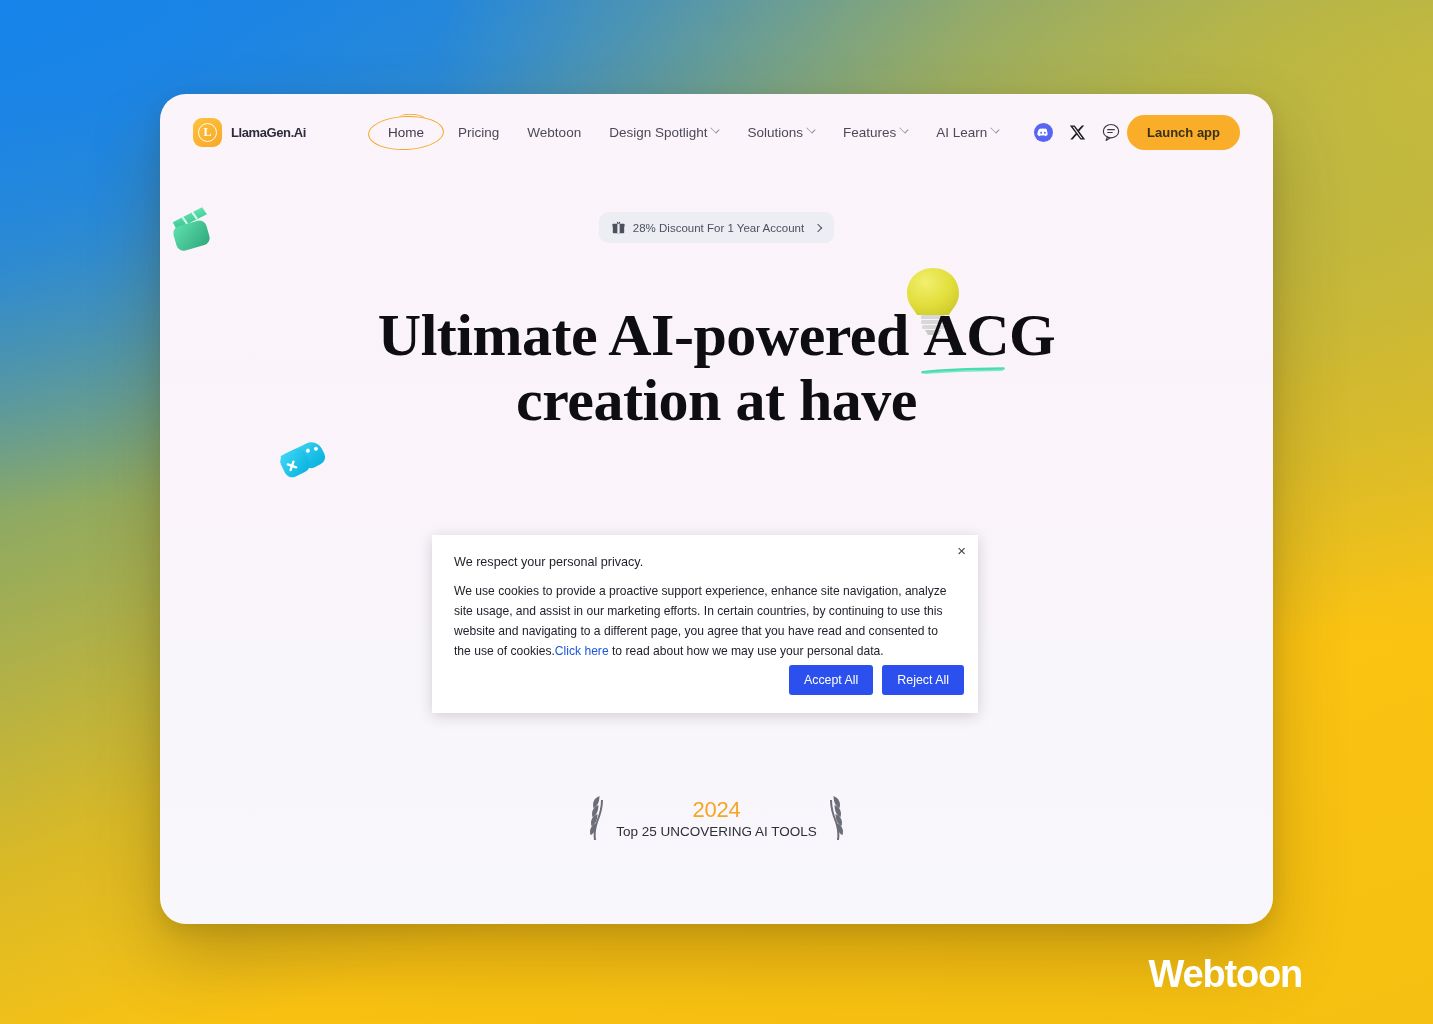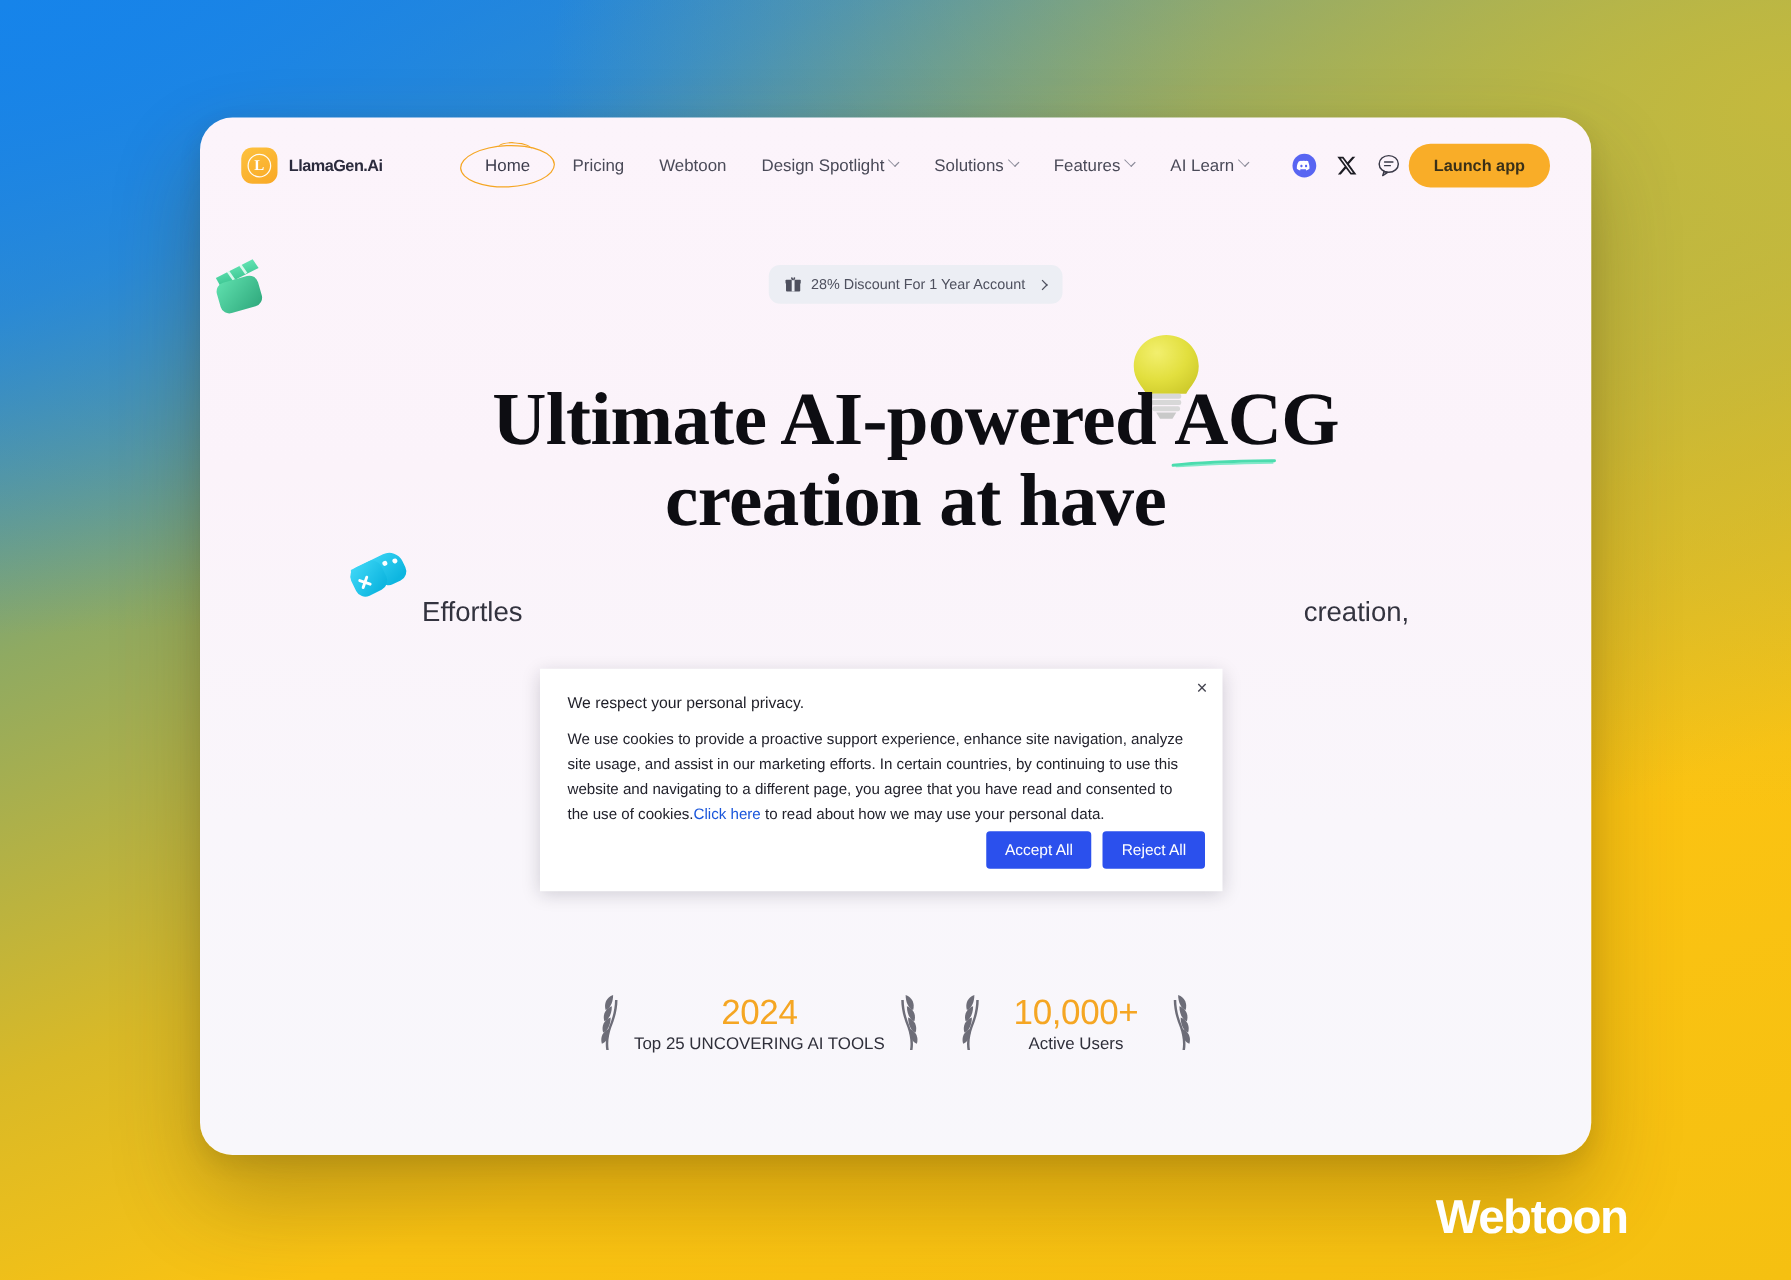--- a/index.html
+++ b/index.html
@@ -137,21 +137,21 @@
     font-family: "Liberation Sans", sans-serif;
   }
 
   
   .deco { position: absolute; pointer-events: none; }
   #deco-clapper { left: 2px; top: 106px; width: 54px; height: 54px; transform: rotate(-10deg); }
   #deco-gamepad { left: 114px; top: 342px; width: 58px; height: 50px; transform: rotate(-12deg); }
   #deco-bulb    { left: 742px; top: 170px; width: 62px; height: 74px; }
 
   
-  #hero { position: absolute; left: 16px; top: 118px; width: 100%; text-align: center; }
+  #hero { position: absolute; left: 0; top: 118px; width: 100%; text-align: center; }
 
   #discount-pill {
     display: inline-flex;
     align-items: center;
     gap: 8px;
     background: #eceef4;
     border-radius: 9px;
     padding: 9px 13px;
     font-size: 11.5px;
     color: #4e505e;
@@ -197,21 +197,21 @@
     position: absolute;
     left: 0; bottom: 82px;
     width: 100%;
     display: flex;
     justify-content: center;
     align-items: center;
     gap: 0px;
   }
   .stat { display: flex; align-items: center; gap: 2px; }
   .stat-body { text-align: center; padding: 0 6px; }
-  .stat-value { font-size: 28px; color: #f5a623; font-weight: 400; letter-spacing: -0.3px; line-height: 1.15; }
+  .stat-value { font-size: 22px; color: #f5a623; font-weight: 400; letter-spacing: -0.3px; line-height: 1.15; }
   .stat-label { font-size: 13.5px; color: #2f2f3a; margin-top: 1px; }
   .laurel { width: 22px; height: 48px; flex-shrink: 0; }
   .laurel.right { transform: scaleX(-1); }
 
   
   #cookie-dialog {
     position: absolute;
     left: 432px;
     top: 535px;
     width: 546px;
@@ -409,23 +409,20 @@
       </div>
 
       <h1 id="hero-title">
         <span>Ultimate AI-powered </span><span class="underline-word"><span>ACG</span><svg class="swoosh" viewBox="0 0 120 10" preserveAspectRatio="none">
               <path d="M2 7.5 C30 4.2 78 2.6 118 2.2" stroke="#4bdcae" stroke-width="3.4" fill="none" stroke-linecap="round"></path>
               <path d="M6 9 C38 6.4 84 5 116 4.6" stroke="#63e6bd" stroke-width="2" fill="none" stroke-linecap="round" opacity="0.8"></path>
             </svg></span><br>
         <span>creation at have</span>
       </h1>
 
-      <div id="hero-sub">
-        <span>Effortles</span><span style="visibility:hidden">sly produce high quality anime content at scale with AI-powered </span><span>creation,</span>
-      </div>
     </div>
 
     <div id="stats">
 
       <div class="stat">
         <svg class="laurel" viewBox="0 0 22 48">
           <g fill="#6d6d78">
             <path d="M13.5 2 C8 4 6 9 7.5 14 C11 13 13.5 8 13.5 2 Z"></path>
             <path d="M12.5 11 C7 13 5 18 6.5 23 C10 22 12.5 17 12.5 11 Z"></path>
             <path d="M11.5 20 C6 22 4 27 5.5 32 C9 31 11.5 26 11.5 20 Z"></path>
@@ -441,44 +438,20 @@
           <g fill="#6d6d78">
             <path d="M13.5 2 C8 4 6 9 7.5 14 C11 13 13.5 8 13.5 2 Z"></path>
             <path d="M12.5 11 C7 13 5 18 6.5 23 C10 22 12.5 17 12.5 11 Z"></path>
             <path d="M11.5 20 C6 22 4 27 5.5 32 C9 31 11.5 26 11.5 20 Z"></path>
             <path d="M10.5 29 C5 31 3 36 4.5 41 C8 40 10.5 35 10.5 29 Z"></path>
             <path d="M15 6 C15 13 13 21 10 28 C8 34 7 40 8 46 L10 46 C9 40 10 34 12 28 C15 21 17 13 17 6 Z"></path>
           </g>
         </svg>
       </div>
 
-      <div class="stat" style="margin-left:28px">
-        <svg class="laurel" viewBox="0 0 22 48">
-          <g fill="#6d6d78">
-            <path d="M13.5 2 C8 4 6 9 7.5 14 C11 13 13.5 8 13.5 2 Z"></path>
-            <path d="M12.5 11 C7 13 5 18 6.5 23 C10 22 12.5 17 12.5 11 Z"></path>
-            <path d="M11.5 20 C6 22 4 27 5.5 32 C9 31 11.5 26 11.5 20 Z"></path>
-            <path d="M10.5 29 C5 31 3 36 4.5 41 C8 40 10.5 35 10.5 29 Z"></path>
-            <path d="M15 6 C15 13 13 21 10 28 C8 34 7 40 8 46 L10 46 C9 40 10 34 12 28 C15 21 17 13 17 6 Z"></path>
-          </g>
-        </svg>
-        <div class="stat-body" style="min-width:142px">
-          <div class="stat-value">10,000+</div>
-          <div class="stat-label">Active Users</div>
-        </div>
-        <svg class="laurel right" viewBox="0 0 22 48">
-          <g fill="#6d6d78">
-            <path d="M13.5 2 C8 4 6 9 7.5 14 C11 13 13.5 8 13.5 2 Z"></path>
-            <path d="M12.5 11 C7 13 5 18 6.5 23 C10 22 12.5 17 12.5 11 Z"></path>
-            <path d="M11.5 20 C6 22 4 27 5.5 32 C9 31 11.5 26 11.5 20 Z"></path>
-            <path d="M10.5 29 C5 31 3 36 4.5 41 C8 40 10.5 35 10.5 29 Z"></path>
-            <path d="M15 6 C15 13 13 21 10 28 C8 34 7 40 8 46 L10 46 C9 40 10 34 12 28 C15 21 17 13 17 6 Z"></path>
-          </g>
-        </svg>
-      </div>
 
     </div>
 
   </div>
 
   <div id="cookie-dialog">
     <button id="cookie-close">×</button>
     <div id="cookie-heading">We respect your personal privacy.</div>
     <div id="cookie-body">
       <span>We use cookies to provide a proactive support experience, enhance site navigation, analyze site usage, and assist in our marketing efforts. In certain countries, by continuing to use this website and navigating to a different page, you agree that you have read and consented to the use of cookies.</span><a id="cookie-link">Click here</a><span> to read about how we may use your personal data.</span>

